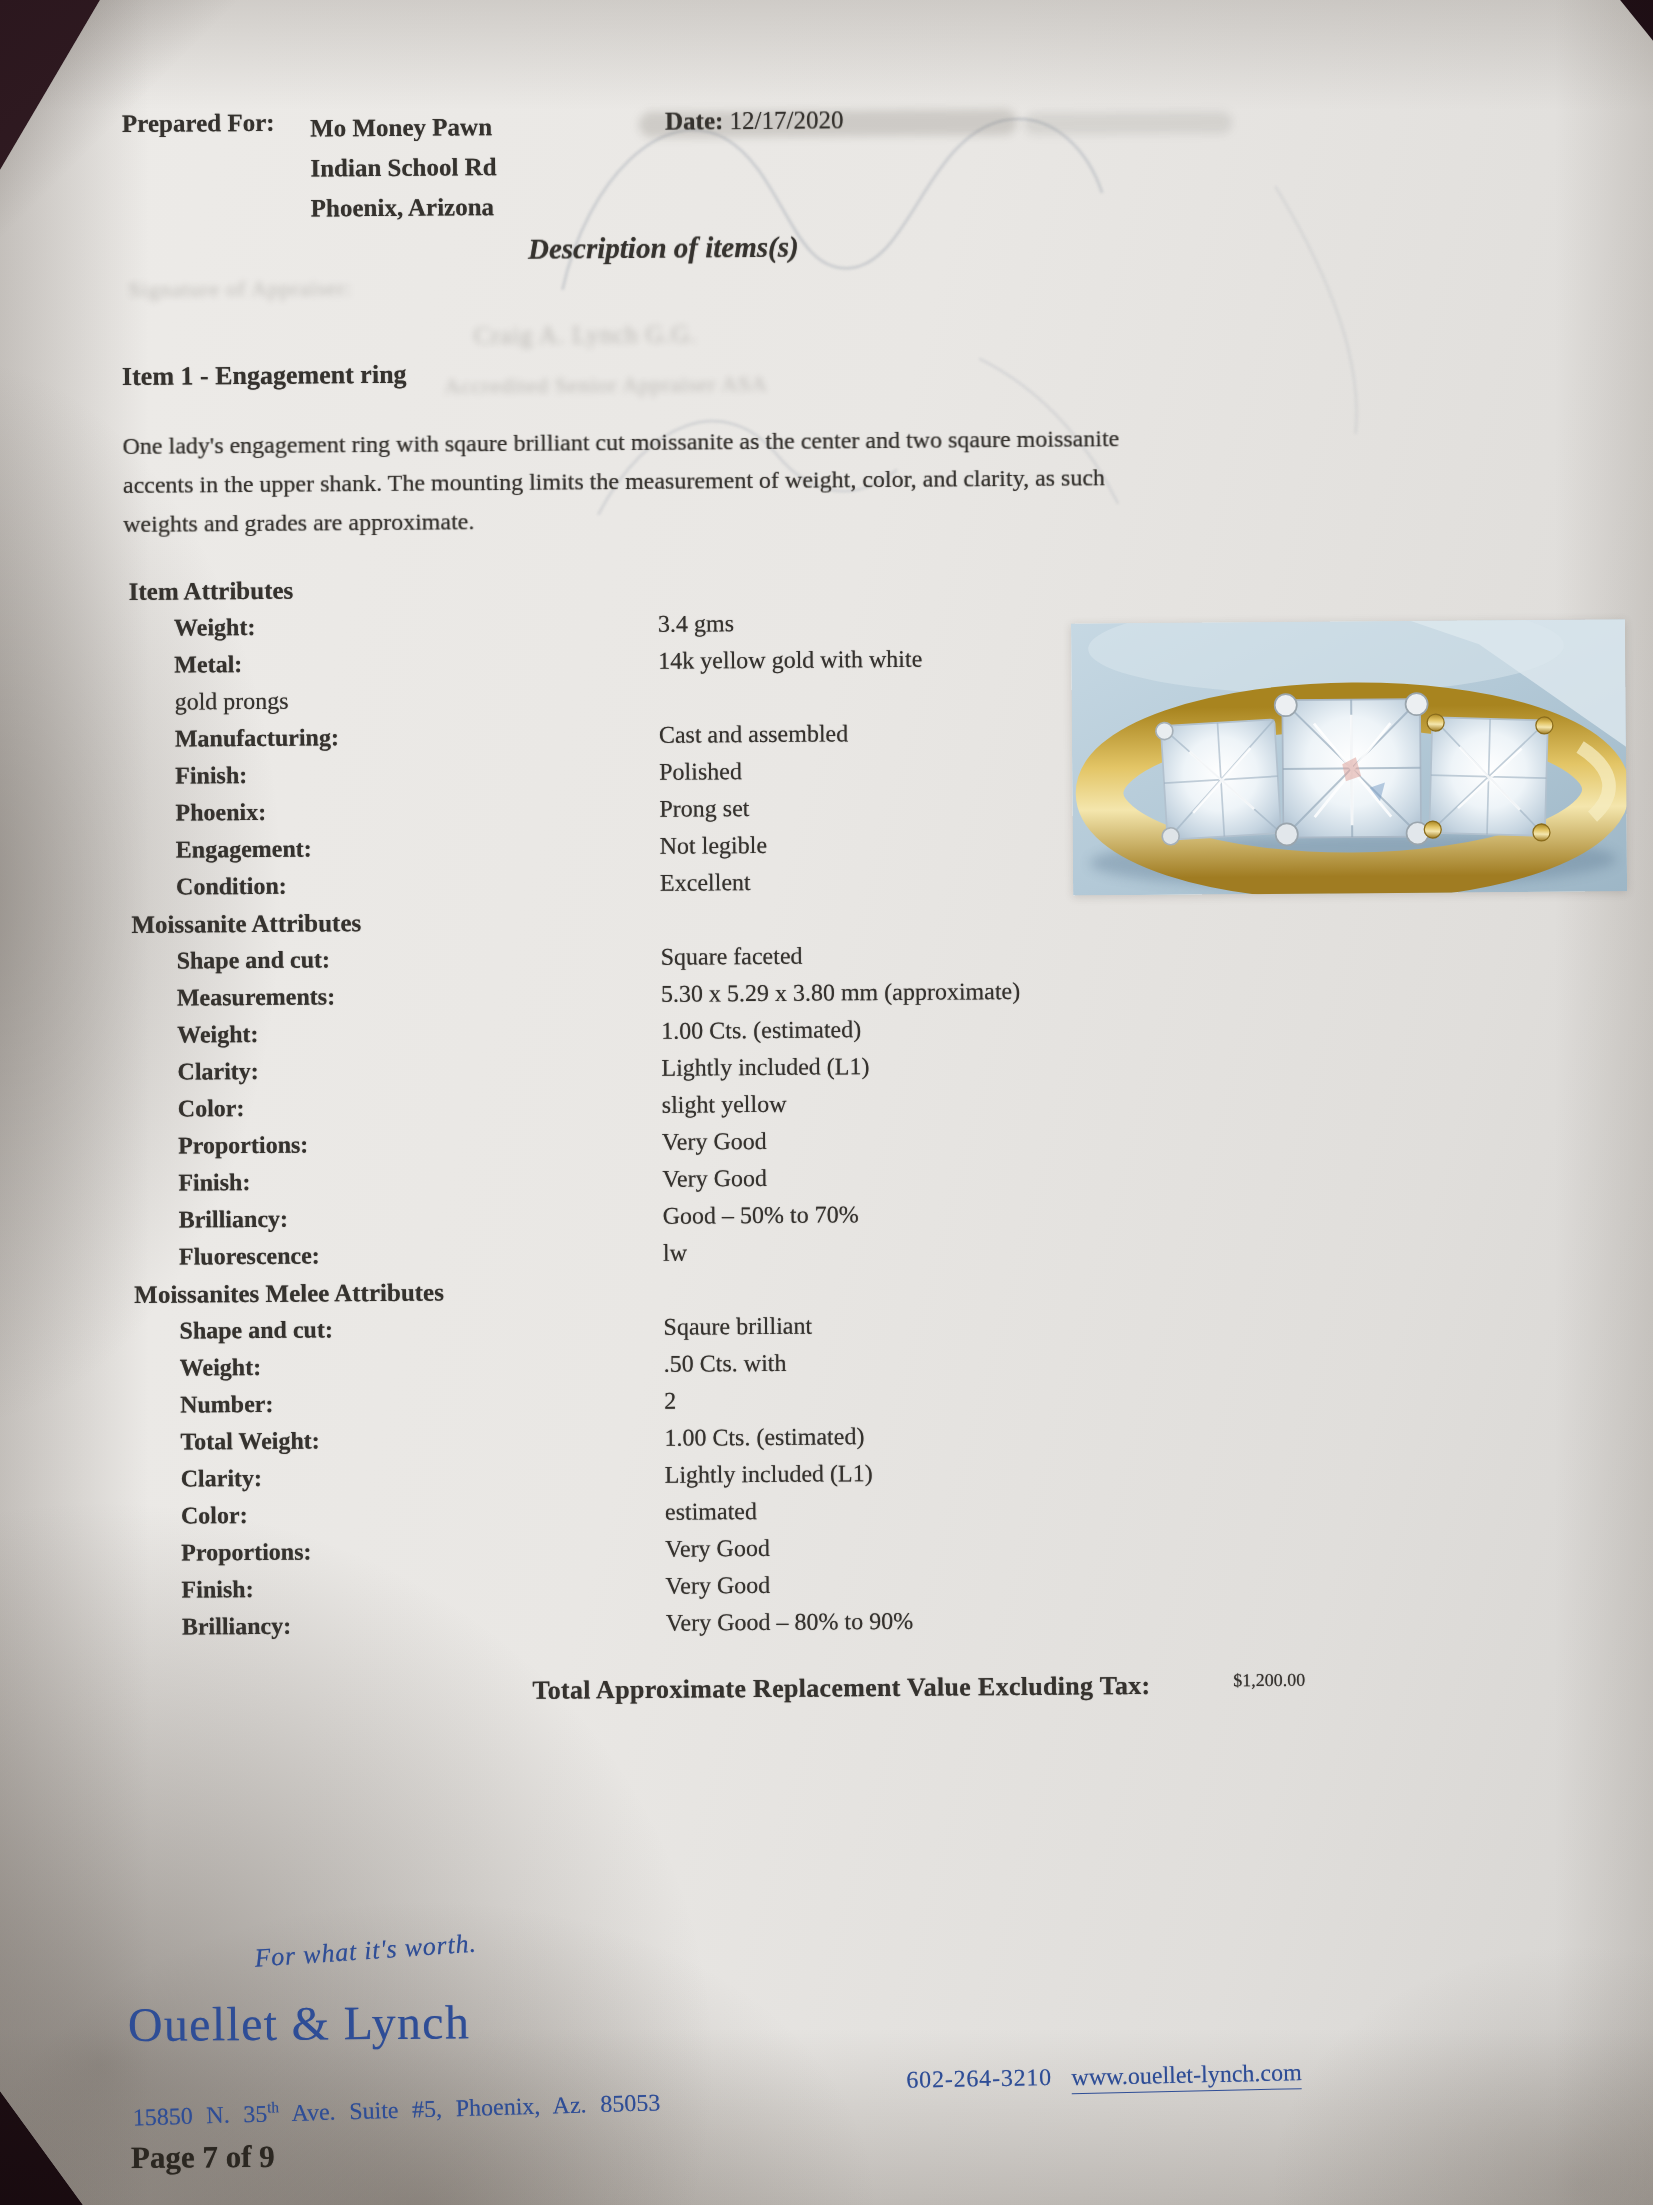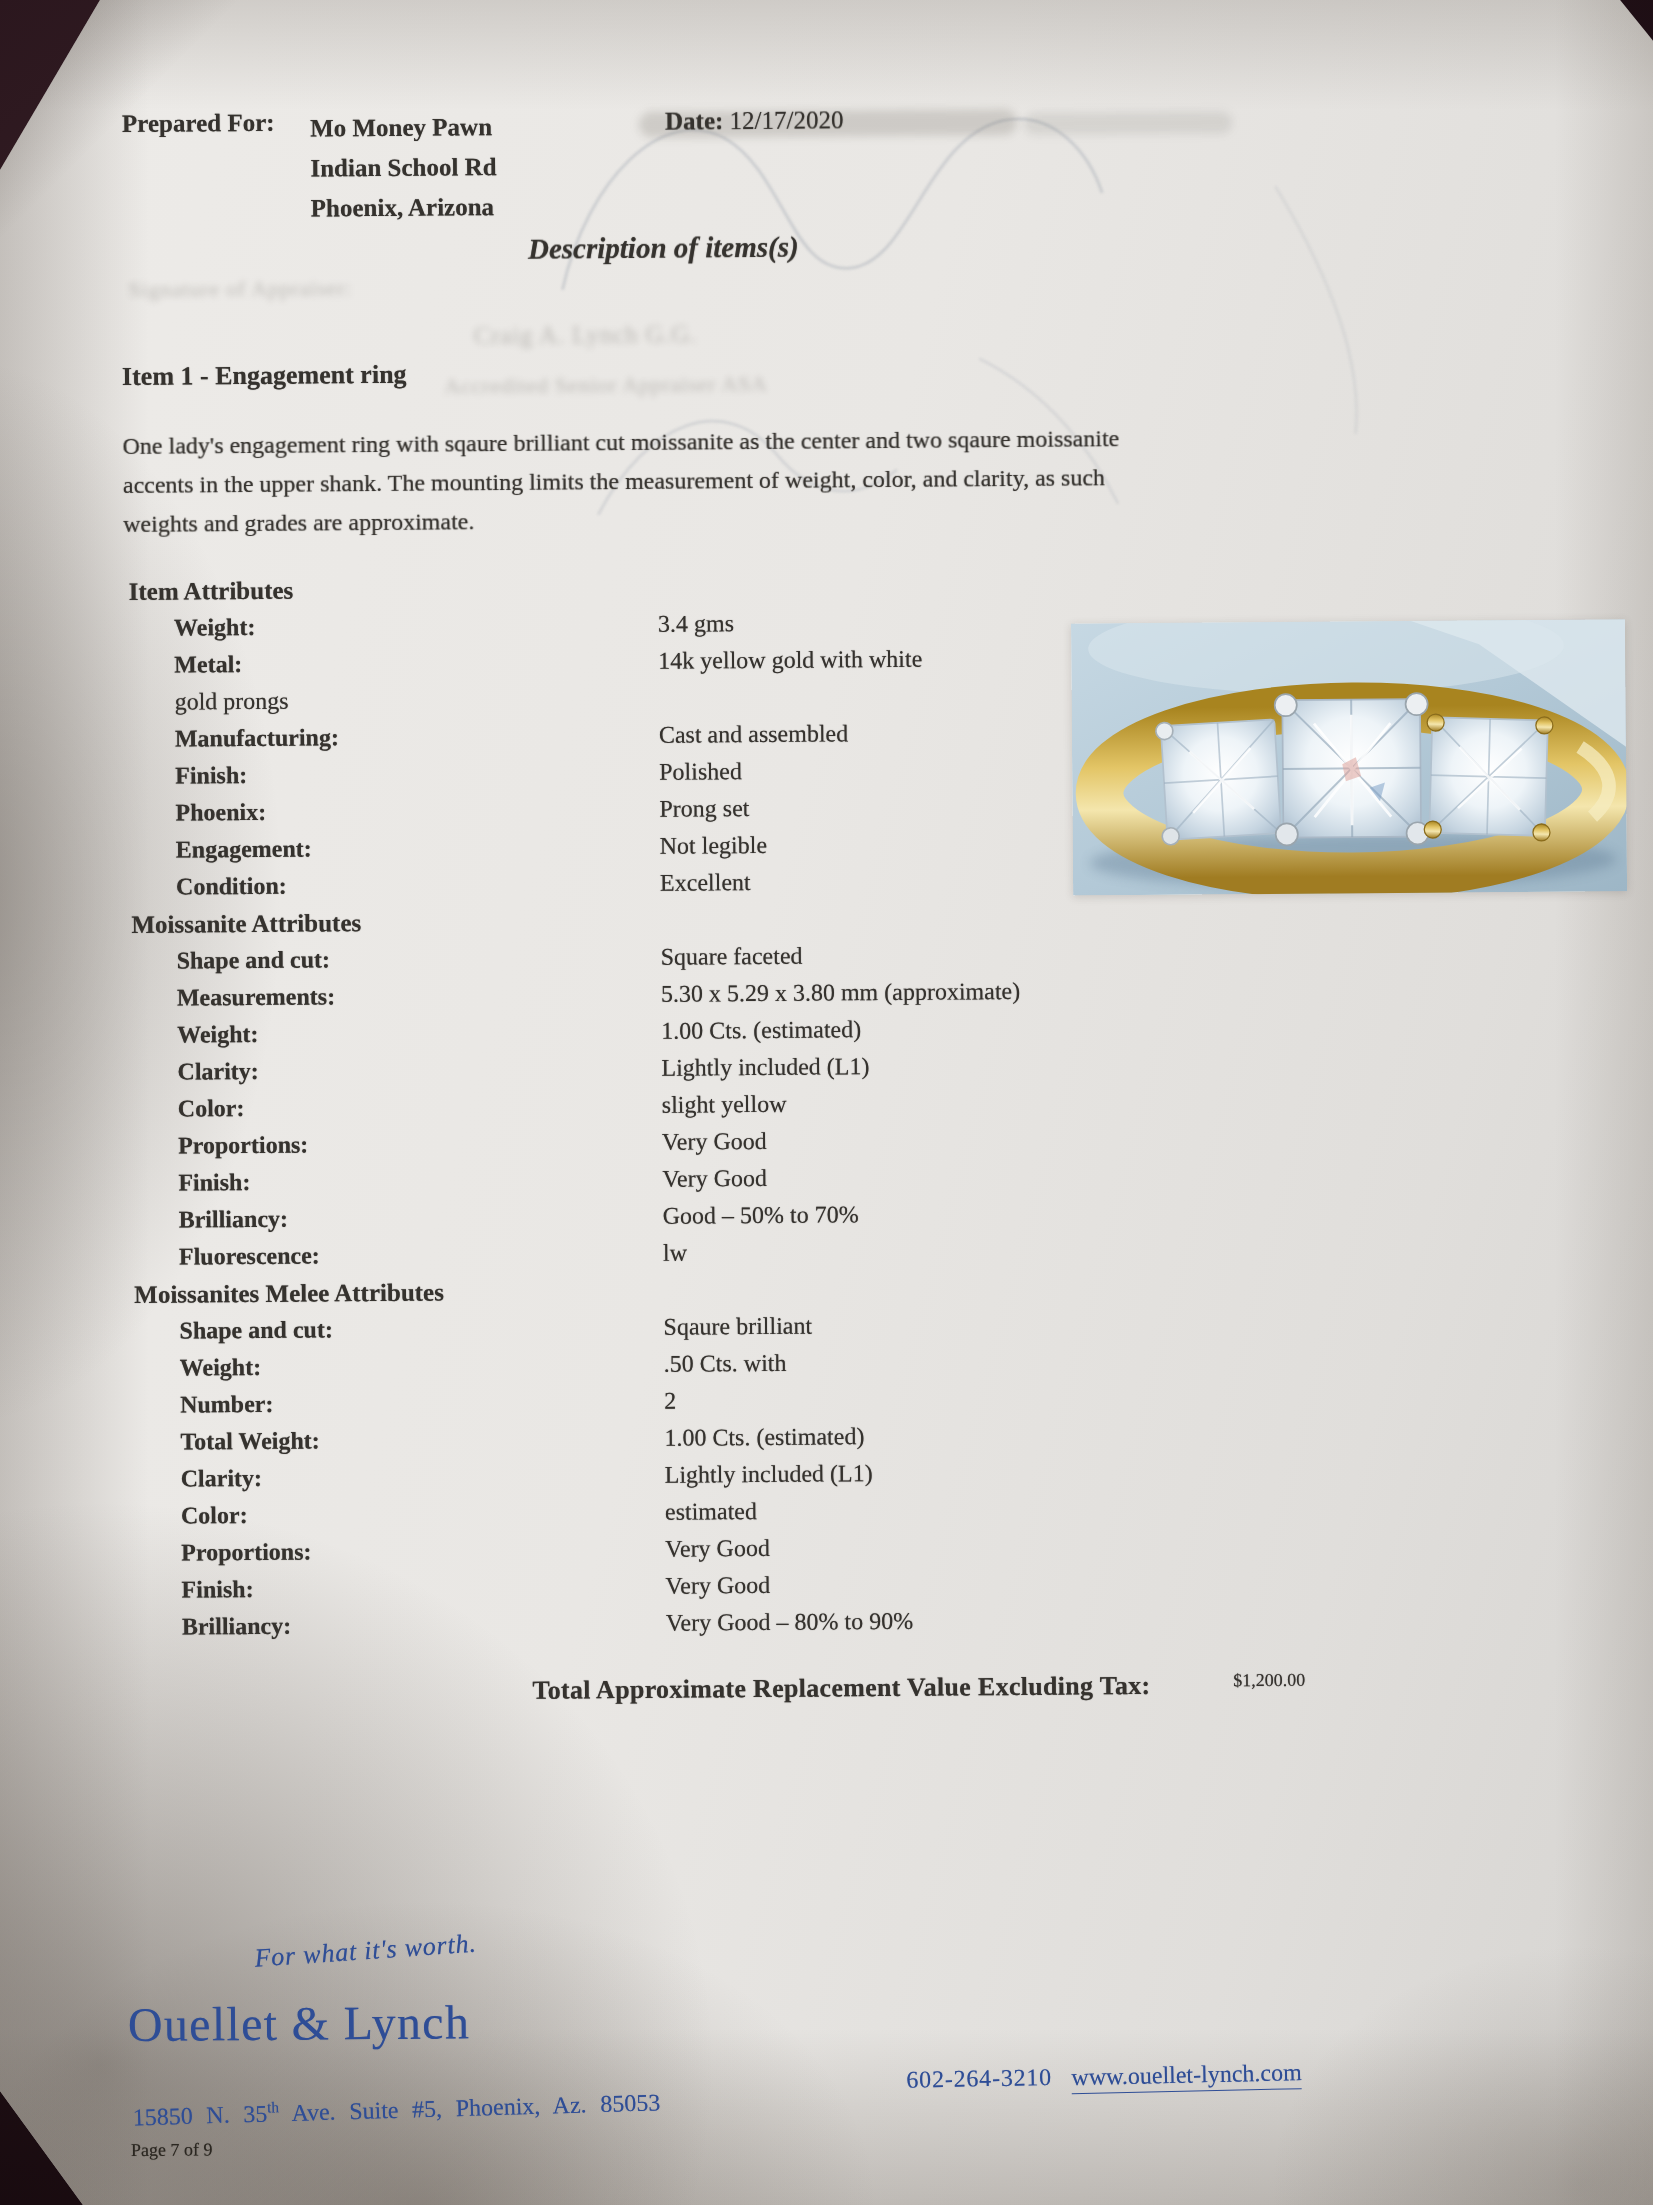--- a/index.html
+++ b/index.html
@@ -67,21 +67,21 @@
   .company{left:113px;top:1997px;font-size:48px;color:var(--blue);letter-spacing:1.3px;white-space:nowrap;
     text-shadow:0 0 0.7px rgba(46,77,150,.55);}
   .address{left:117px;top:2097px;font-size:24px;color:var(--blue);word-spacing:7.6px;white-space:nowrap;
     transform:rotate(-1.2deg);text-shadow:0 0 0.7px rgba(46,77,150,.55);}
   .address sup{font-size:15.3px;}
   .phone{left:891px;top:2072px;font-size:24px;color:var(--blue);letter-spacing:0.8px;white-space:nowrap;
     transform:rotate(-0.6deg);text-shadow:0 0 0.7px rgba(46,77,150,.55);}
   .website{left:1056px;top:2070px;font-size:24px;color:var(--blue);white-space:nowrap;
     border-bottom:1.7px solid var(--blue);padding-bottom:1.7px;transform:rotate(-0.8deg);
     text-shadow:0 0 0.7px rgba(46,77,150,.55);}
-  .page-num{left:115px;top:2140px;font-size:18px;font-weight:normal;color:#2b2721;white-space:nowrap;
+  .page-num{left:115px;top:2140px;font-size:31px;font-weight:bold;color:#2b2721;white-space:nowrap;
     text-shadow:0 0 0.8px rgba(40,36,30,.6);}
 </style>
 </head>
 <body>
 
 <div class="stage">
   <div class="paper">
     <div class="doc">
 
       <svg class="squiggle" width="1654" height="2205" viewBox="0 0 1946 2595">

